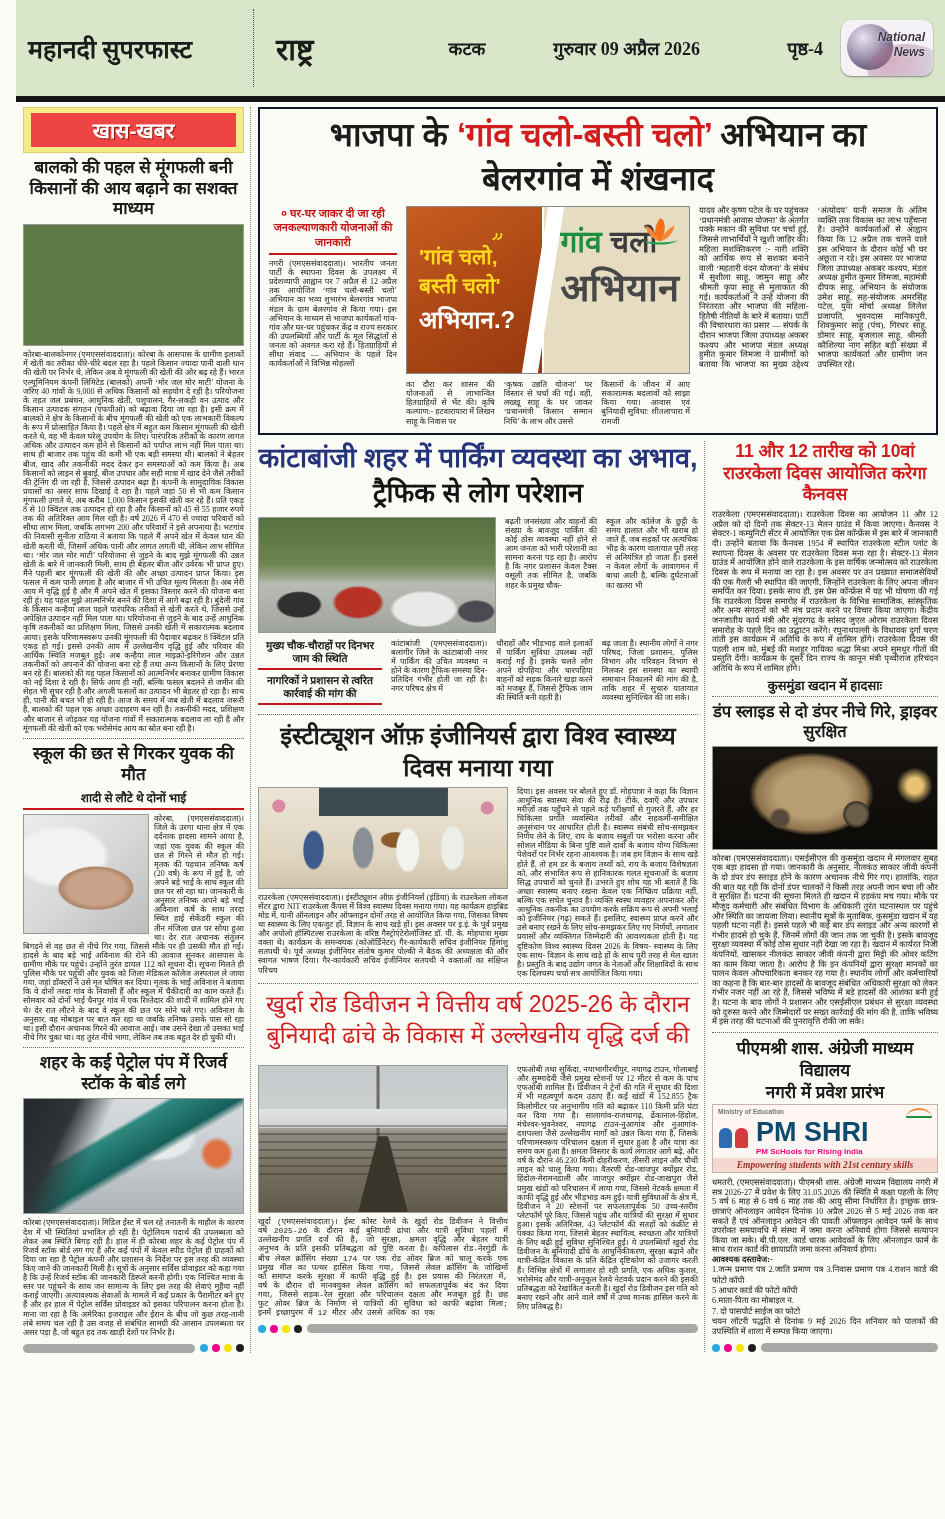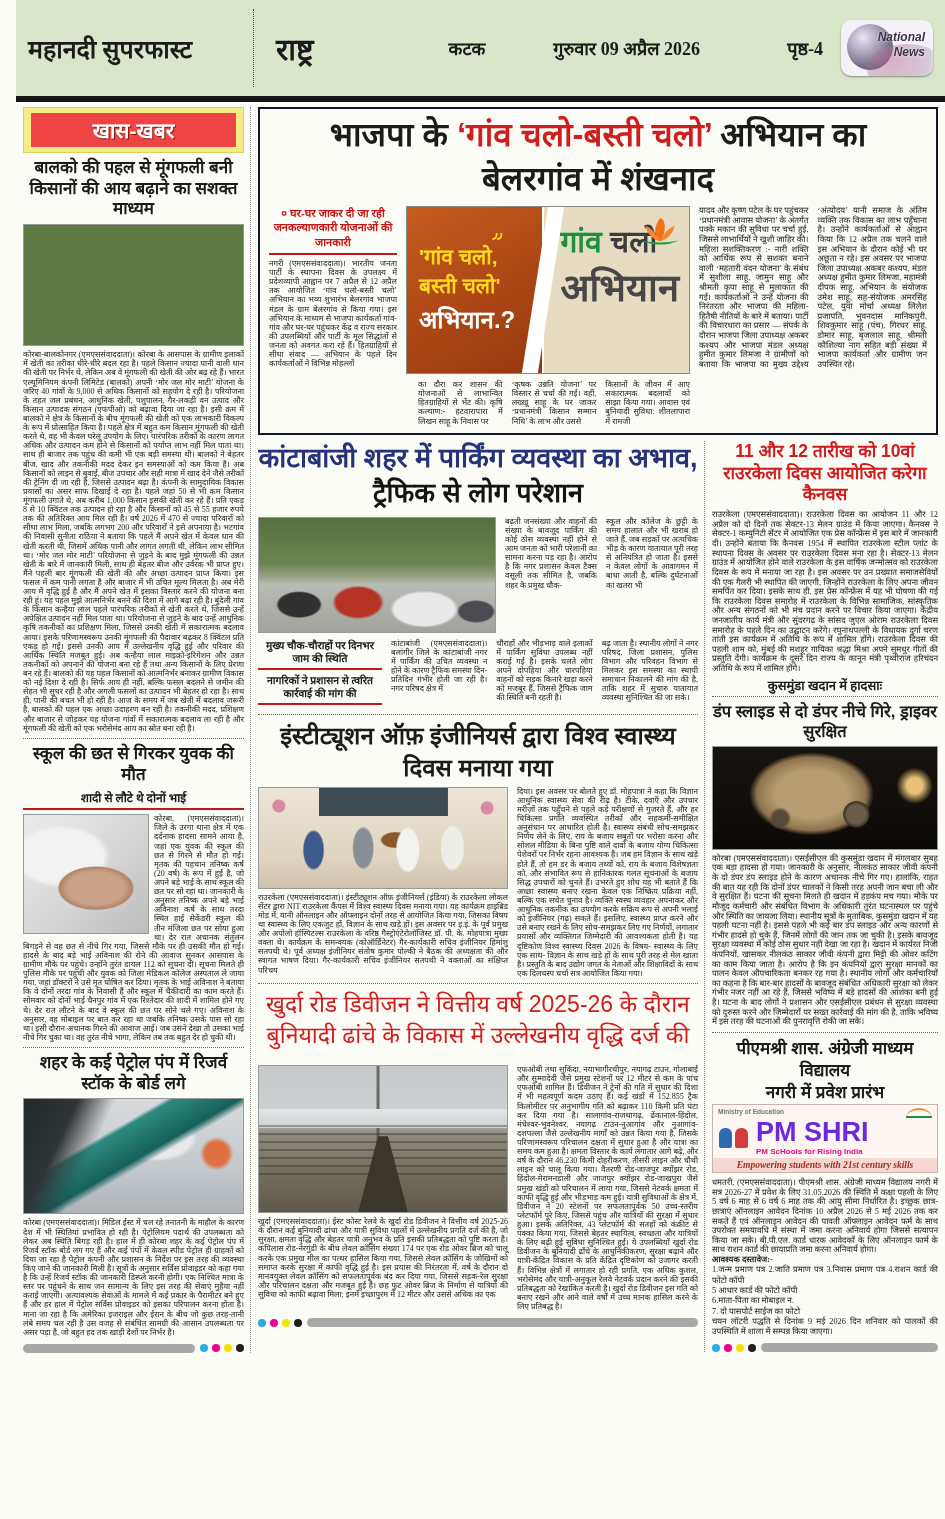--- a/index.html
+++ b/index.html
@@ -118,21 +118,21 @@
     padding:16px 12px 8px; font-size:21px; line-height:1.35;
   }
   .gr-left .quote-marks { color:#ffd91e; font-size:15px; text-align:right; padding-right:28px; letter-spacing:2px; }
   .gr-left .l3 { color:#fff; font-size:24px; margin-top:4px; }
   .gr-skew { width:16px; background:#fff; transform:skewX(-9deg); margin:0 -7px; z-index:2; }
   .gr-right { flex:1; background:#e6dcc2; position:relative; padding:18px 10px 6px 16px; }
   .gr-right .r1 { font-family:"Liberation Sans",sans-serif; font-weight:700; font-size:30px; line-height:1.15; }
   .gr-right .g { color:#1d8f3e; } .gr-right .d { color:#3c3c3c; }
   .gr-right .r2 { font-family:"Liberation Sans",sans-serif; font-weight:700; font-size:38px; color:#474747; }
   .lotus { position:absolute; top:8px; right:8px; width:42px; height:34px; }
-  .bjp-minirow { display:flex; gap:9px; margin-top:6px;margin-left:12px; }
+  .bjp-minirow { display:flex; gap:9px; margin-top:6px; }
   .bjp-minirow .body-txt { flex:1; }
   .bjp-right { width:228px; flex:none; column-count:2; column-gap:9px; text-align:justify; }
   
   .pk-h { font-family:"Liberation Sans",sans-serif; font-weight:700; text-align:center; line-height:1.3; }
   .pk-h .l1 { color:#24337a; font-size:27px; display:block; }
   .pk-h .l2 { color:#141414; font-size:27px; display:block; }
   .pk-row { display:flex; gap:9px; margin-top:6px; }
   .photo-traffic {
     width:238px; height:116px; flex:none;
     background:
@@ -171,21 +171,21 @@
       repeating-linear-gradient(180deg, transparent 0 6px, rgba(40,36,30,.35) 6px 8px) 0 60%/100% 40% no-repeat,
       linear-gradient(#e3e4e5,#cfd1d3) 0 34%/100% 13% no-repeat,
       linear-gradient(90deg, transparent 47%, #555049 48%, transparent 49%),
       linear-gradient(180deg,#c6cacc 0%,#cdd0d1 33%,#8e8a80 47%,#75705f 70%,#5e594a 100%);
   }
   .photo-railway:after {
     content:""; position:absolute; inset:0;
     background:#3b362c;
     clip-path:polygon(40% 100%, 60% 100%, 52% 48%, 48% 48%);
   }
-  .kh-left { width:250px; flex:none; }
+  .kh-left { width:250px; flex:none;font-family:Liberation Mono, monospace; }
   
   .rc-head { font-family:"Liberation Sans",sans-serif; font-weight:700; color:#d01d1d; font-size:17.5px; line-height:1.25; text-align:center; margin-bottom:4px; }
   .ku-kicker { text-align:center; font-weight:700; font-size:13px; margin:2px 0; }
   .ku-head { font-family:"Liberation Sans",sans-serif; font-weight:700; font-size:16.5px; text-align:center; line-height:1.25; border-top:1px dotted #666; padding-top:4px; margin-bottom:4px; }
   .photo-dumper {
     width:100%; height:104px; margin-bottom:4px;
     background:
       radial-gradient(circle 26px at 90% 38%, rgba(255,214,128,.9) 0 30%, transparent 70%),
       radial-gradient(circle 17px at 64% 66%, #6b5d48 0 55%, #3a332a 75%, transparent 80%),
       radial-gradient(circle 14px at 30% 70%, #57493a 0 55%, transparent 80%),
@@ -196,21 +196,21 @@
   .pm-head { font-family:"Liberation Sans",sans-serif; font-weight:700; font-size:17px; line-height:1.3; text-align:center; margin-bottom:0; }
   .pm-banner { border:1px solid #c9b2ac; background:#fdf6f2; margin-bottom:5px; }
   .pm-top { display:flex; justify-content:space-between; align-items:flex-start; padding:3px 5px 0; }
   .pm-ministry { font-family:"Liberation Sans",sans-serif; font-size:6.5px; color:#777; font-weight:700; }
   .pm-flag { width:26px; height:10px; border-radius:50% 50% 0 0/100% 100% 0 0;
     border-top:2px solid #f0882c; border-bottom:2px solid #1d8f3e; }
   .pm-mid { display:flex; align-items:center; padding:1px 6px 2px; }
   .pm-kids { display:flex; gap:3px; margin-right:8px; }
   .kid { width:13px; height:20px; border-radius:6px 6px 2px 2px; }
   .kid.b { background:#2e6bb0; } .kid.r { background:#d23c3c; }
-  .pm-title { font-family:"Liberation Sans",sans-serif; font-weight:700; font-size:27px; color:#6d28d9; line-height:1; }
+  .pm-title { font-family:"Liberation Sans",sans-serif; font-weight:700; font-size:27px; color:#0c4a6e; line-height:1; }
   .pm-sub { font-family:"Liberation Sans",sans-serif; font-weight:700; font-size:8px; color:#e5097f; margin-top:1px; }
   .pm-tag { background:#f5d8d0; font-style:italic; font-size:9.5px; color:#9c3028; text-align:center; padding:2px 0; font-weight:700; }
   .pm-docs { font-size:8.3px; line-height:1.25; text-align:justify; }
   .pm-docs .t { font-weight:700; }
 </style>
 </head>
 <body>
 
 <div class="page">
 

